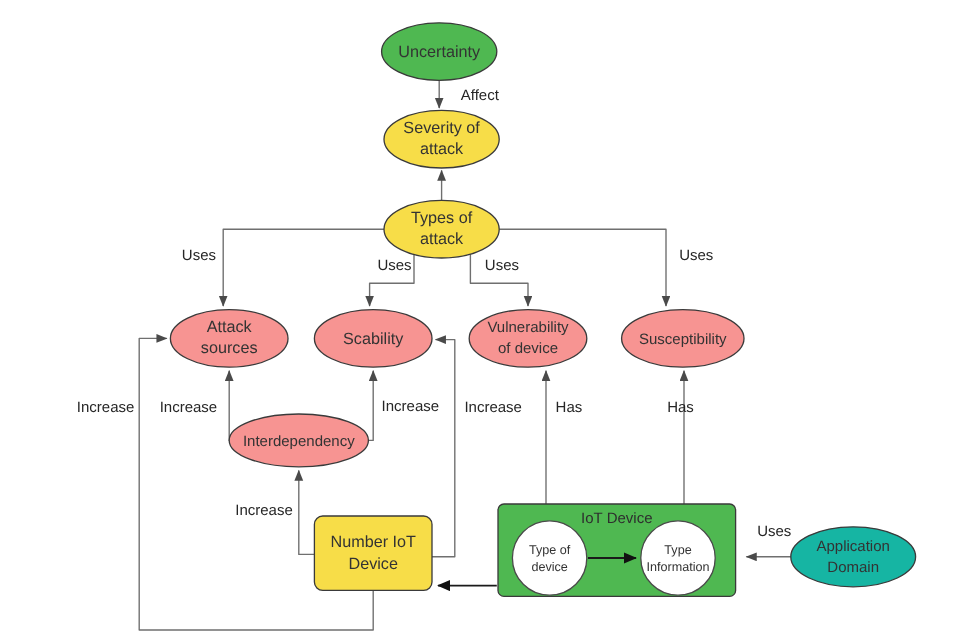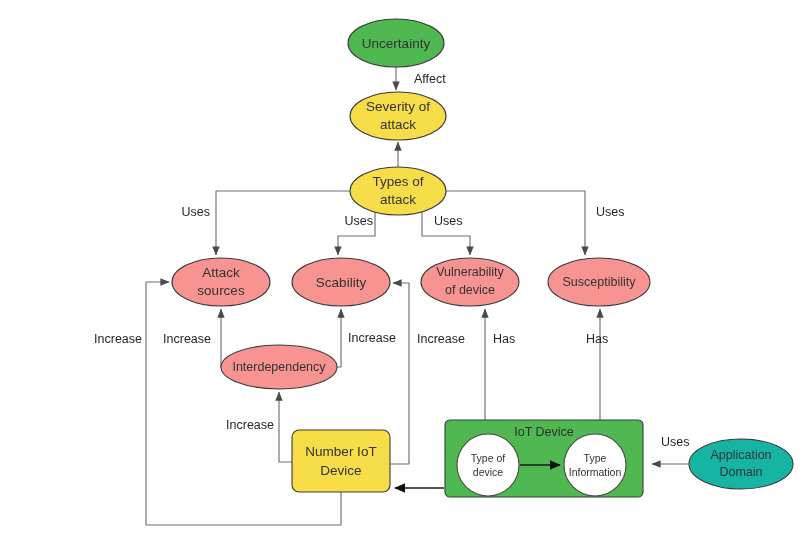--- a/index.html
+++ b/index.html
@@ -11,21 +11,20 @@
     width: 806px;
     height: 536px;
     font-family: "Liberation Sans", sans-serif;
     overflow: hidden;
   }
   #diagram-root {
     position: relative;
     width: 672px;
     height: 536px;
     background: #ffffff;
-    padding-left: 30px;
   }
   svg#diagram-svg {
     display: block;
     width: 806px;
     height: 536px;
   }
   .node-shape {
     stroke: #3a3a3a;
     stroke-width: 1.1;
   }

